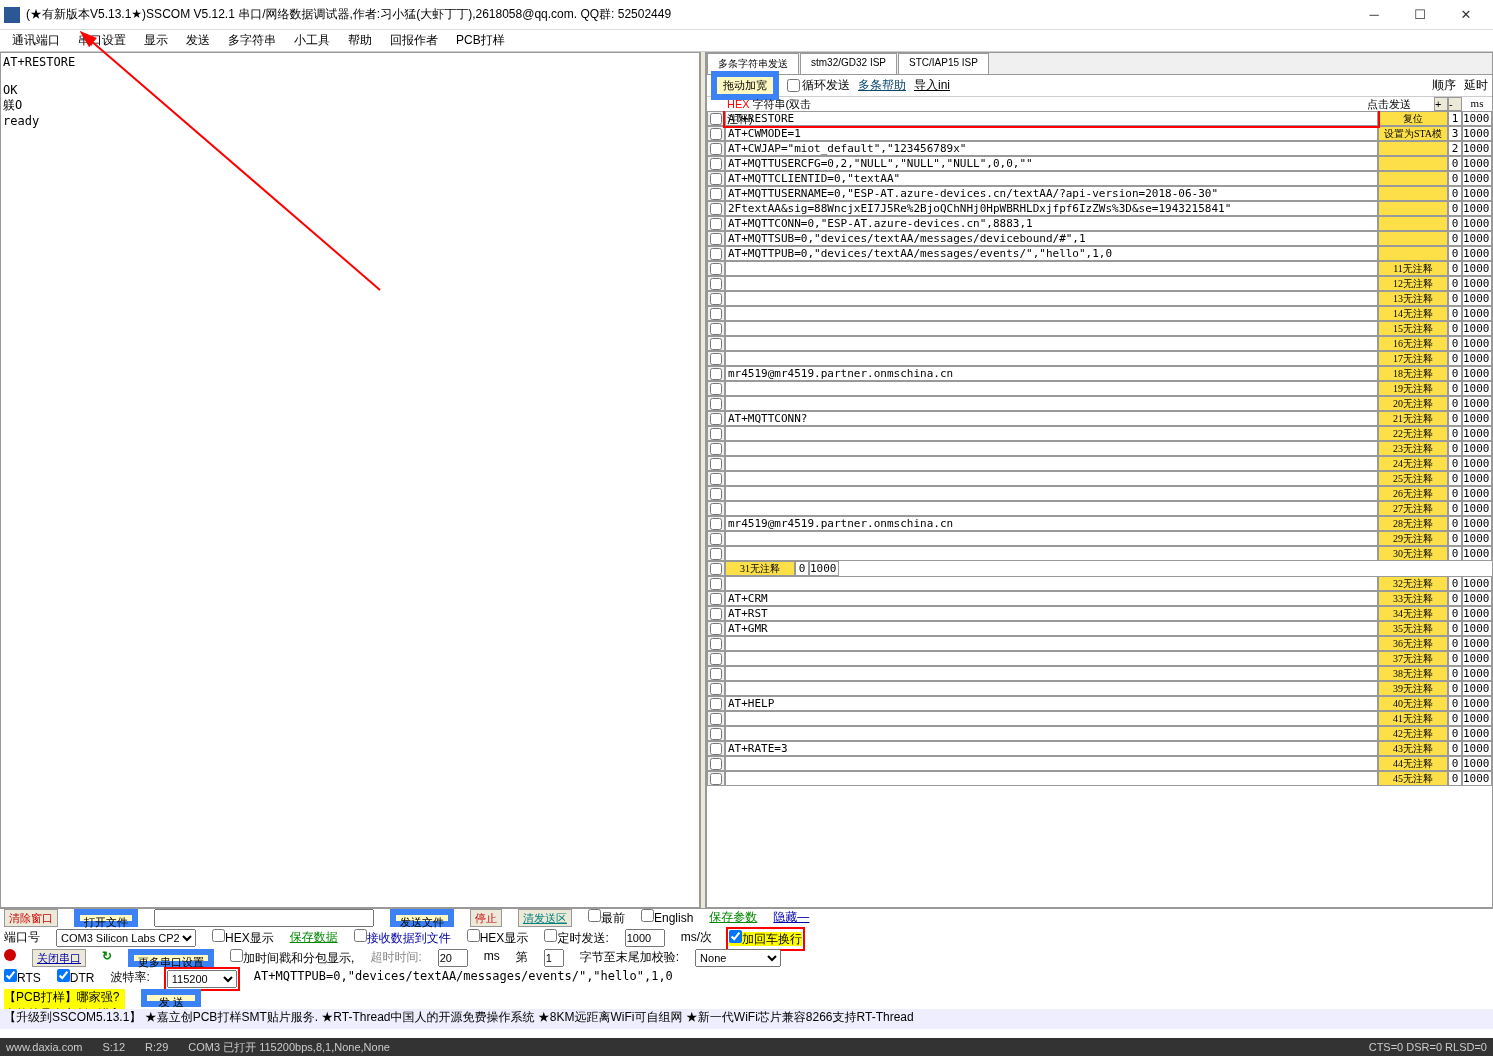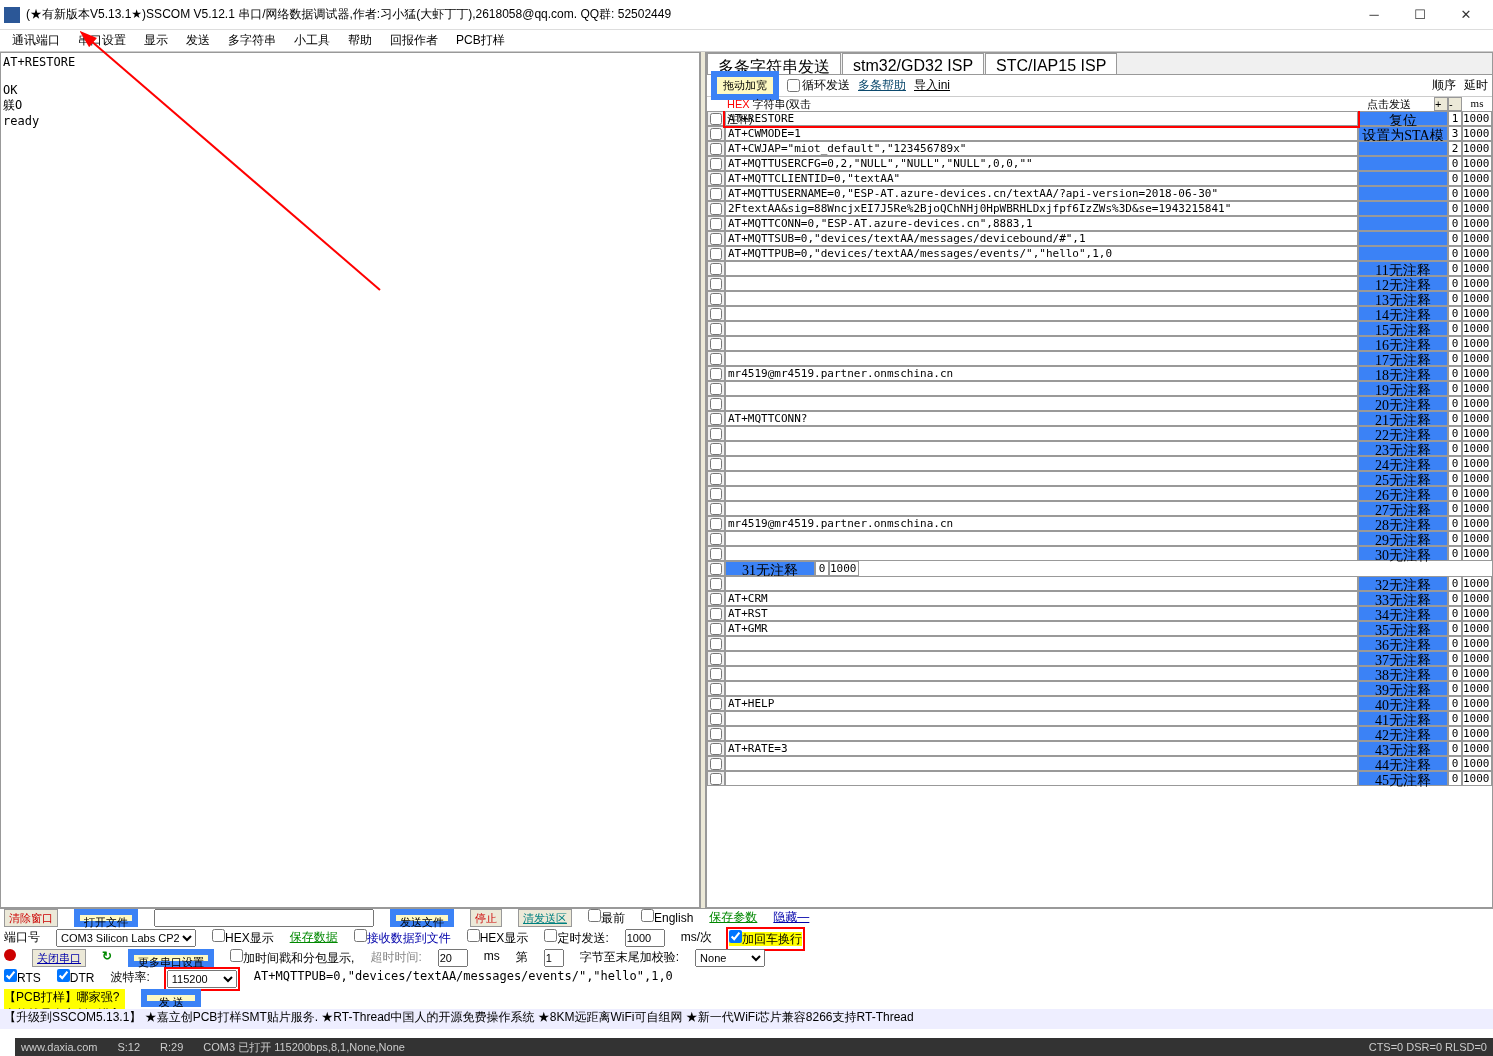--- a/index.html
+++ b/index.html
@@ -18,21 +18,21 @@
 
 
 .content { display:flex; height:calc(100% - 30px - 22px - 130px - 18px); }
 .left { flex:0 0 700px; border:1px solid #999; position:relative; font-family:monospace; font-size:12px; padding:2px; white-space:pre; }
 .arrow { position:absolute; top:30px; left:80px; pointer-events:none; }
 .splitter { width:6px; background:#ece9d8; border-left:1px solid #999; border-right:1px solid #999; cursor:col-resize; }
 .right { flex:1; display:flex; flex-direction:column; border:1px solid #999; }
 
 
 .rtabs { display:flex; height:22px; border-bottom:1px solid #999; background:#f0f0f0; }
-.rtabs span { padding:3px 10px; border:1px solid #999; border-bottom:none; background:#fff; font-size:16px; margin-right:1px; }
+.rtabs span { padding:3px 10px; border:1px solid #999; border-bottom:none; background:#fff; font-size:10px; margin-right:1px; }
 .rtabs span:first-child { background:#fff; }
 
 
 .rtoolbar { height:22px; display:flex; align-items:center; padding:0 4px; gap:8px; border-bottom:1px solid #ccc; font-size:12px; }
 .rtoolbar button { font-size:11px; padding:1px 6px; }
 .rtoolbar .link{ color:#0c4a6e; text-decoration:underline; }
 .rtoolbar .link2{ color:#000; text-decoration:underline;}
 .rtoolbar .cb{ display:flex; align-items:center; gap:2px;}
 
 .summary-row{ display:flex; height:14px; font-size:11px;}
@@ -42,42 +42,42 @@
 .summary-row .s4{width:14px;}
 .summary-row .s5{width:14px;}
 .summary-row .s7{width:30px;text-align:center;font-family:SimSun;}
 
 
 .rgrid { flex:1; overflow:auto; }
 .row { display:flex; height:15px; font-size:12px; }
 .row .c1 { width:18px; border:1px solid #999; background:#f0f0f0; display:flex; align-items:center; justify-content:center;}
 .row .c1 input{width:12px;height:12px;}
 .row .c2 { flex:1; border:1px solid #999; font-family:monospace; font-size:11px; padding:0 2px; white-space:nowrap; overflow:hidden; }
-.row .c3 { width:90px; border:1px solid #999; background:#3b82f6; font-size:14px; text-align:center; font-family:SimSun; }
+.row .c3 { width:70px; border:1px solid #999; background:#fde047; font-size:10px; text-align:center; font-family:SimSun; }
 .row .c4 { width:14px; border:1px solid #999; text-align:center; font-family:monospace; font-size:11px;}
 .row .c6 { width:30px; border:1px solid #999; text-align:right; padding-right:2px; font-family:monospace; font-size:11px;}
 .row.redbox .c2 { outline:2px solid #f00; position:relative; z-index:2;}
 
 
 .bottom { height:130px; border-top:1px solid #999; background:#fff; font-size:12px; display:flex; flex-direction:column; }
 .bottom-row { display:flex; align-items:flex-start; height:20px; padding:0 4px; gap:16px; }
 .bottom-row button { font-size:11px; padding:0 4px; height:18px; }
 .bottom-row input[type=text], .bottom-row select { font-size:11px; height:18px; }
 .btn-red { color:#c00; border:1px solid #999; background:#ece9d8; }
 .btn-blue { color:#00a; text-decoration:underline; border:1px solid #999; background:#ece9d8;}
 .btn-teal{ color:#008080; text-decoration:underline; border:1px solid #999; background:#ece9d8;}
 .btn-normal{ border:6px solid #3b82f6; background:#fef9c3;}
 .highlight-yellow { background:#ffff00; }
 .redoutline{ outline:2px solid #f00; padding:1px;}
 .link { color:#00a; text-decoration:underline; }
 .greenlink { color:#080; text-decoration:underline; }
 .sendbtn { width:60px; height:20px; }
 
 
-.statusbar { height:18px; background:#333; color:#ccc; display:flex; align-items:center; font-size:11px; padding:0 6px; gap:20px;margin-left:15px;}
+.statusbar { height:18px; background:#333; color:#ccc; display:flex; align-items:center; font-size:11px; padding:0 6px; gap:20px;}
 .statusbar span{ white-space:nowrap;}
 
 .checkbox { width:13px; height:13px; }
 </style>
 </head>
 <body>
 
 <div class="titlebar">
   <div class="appicon"></div>
   <div class="title">(★有新版本V5.13.1★)SSCOM V5.12.1 串口/网络数据调试器,作者:习小猛(大虾丁丁),2618058@qq.com. QQ群: 52502449</div>
@@ -582,21 +582,21 @@
     <button class="btn-blue">关闭串口</button>
     <span style="color:#080;font-weight:bold;">↻</span>
     <button class="btn-normal">更多串口设置</button>
     <label><input type="checkbox" class="checkbox" style=""><span>加时间戳和分包显示,</span></label>
     <span style="color:#888">超时时间:</span>
     <input type="text" style="width: 30px;" value="20">
     <span>ms</span>
     <span>第</span>
     <input type="text" style="width: 20px;" value="1">
     <span>字节至末尾加校验:</span>
-    <select style="width:70px"><option>None</option></select>
+    <select style="width:86px"><option>None</option></select>
   </div>
   <div class="bottom-row">
     <label><input type="checkbox" class="checkbox" checked="" style=""><span>RTS</span></label>
     <label><input type="checkbox" class="checkbox" checked="" style=""><span>DTR</span></label>
     <span>波特率:</span>
     <span class="redoutline"><select style="width:70px"><option>115200</option></select></span>
     <span style="font-family:monospace">AT+MQTTPUB=0,"devices/textAA/messages/events/","hello",1,0</span>
   </div>
   <div class="bottom-row">
     <span class="highlight-yellow" style="white-space:pre;">【PCB打样】哪家强?

